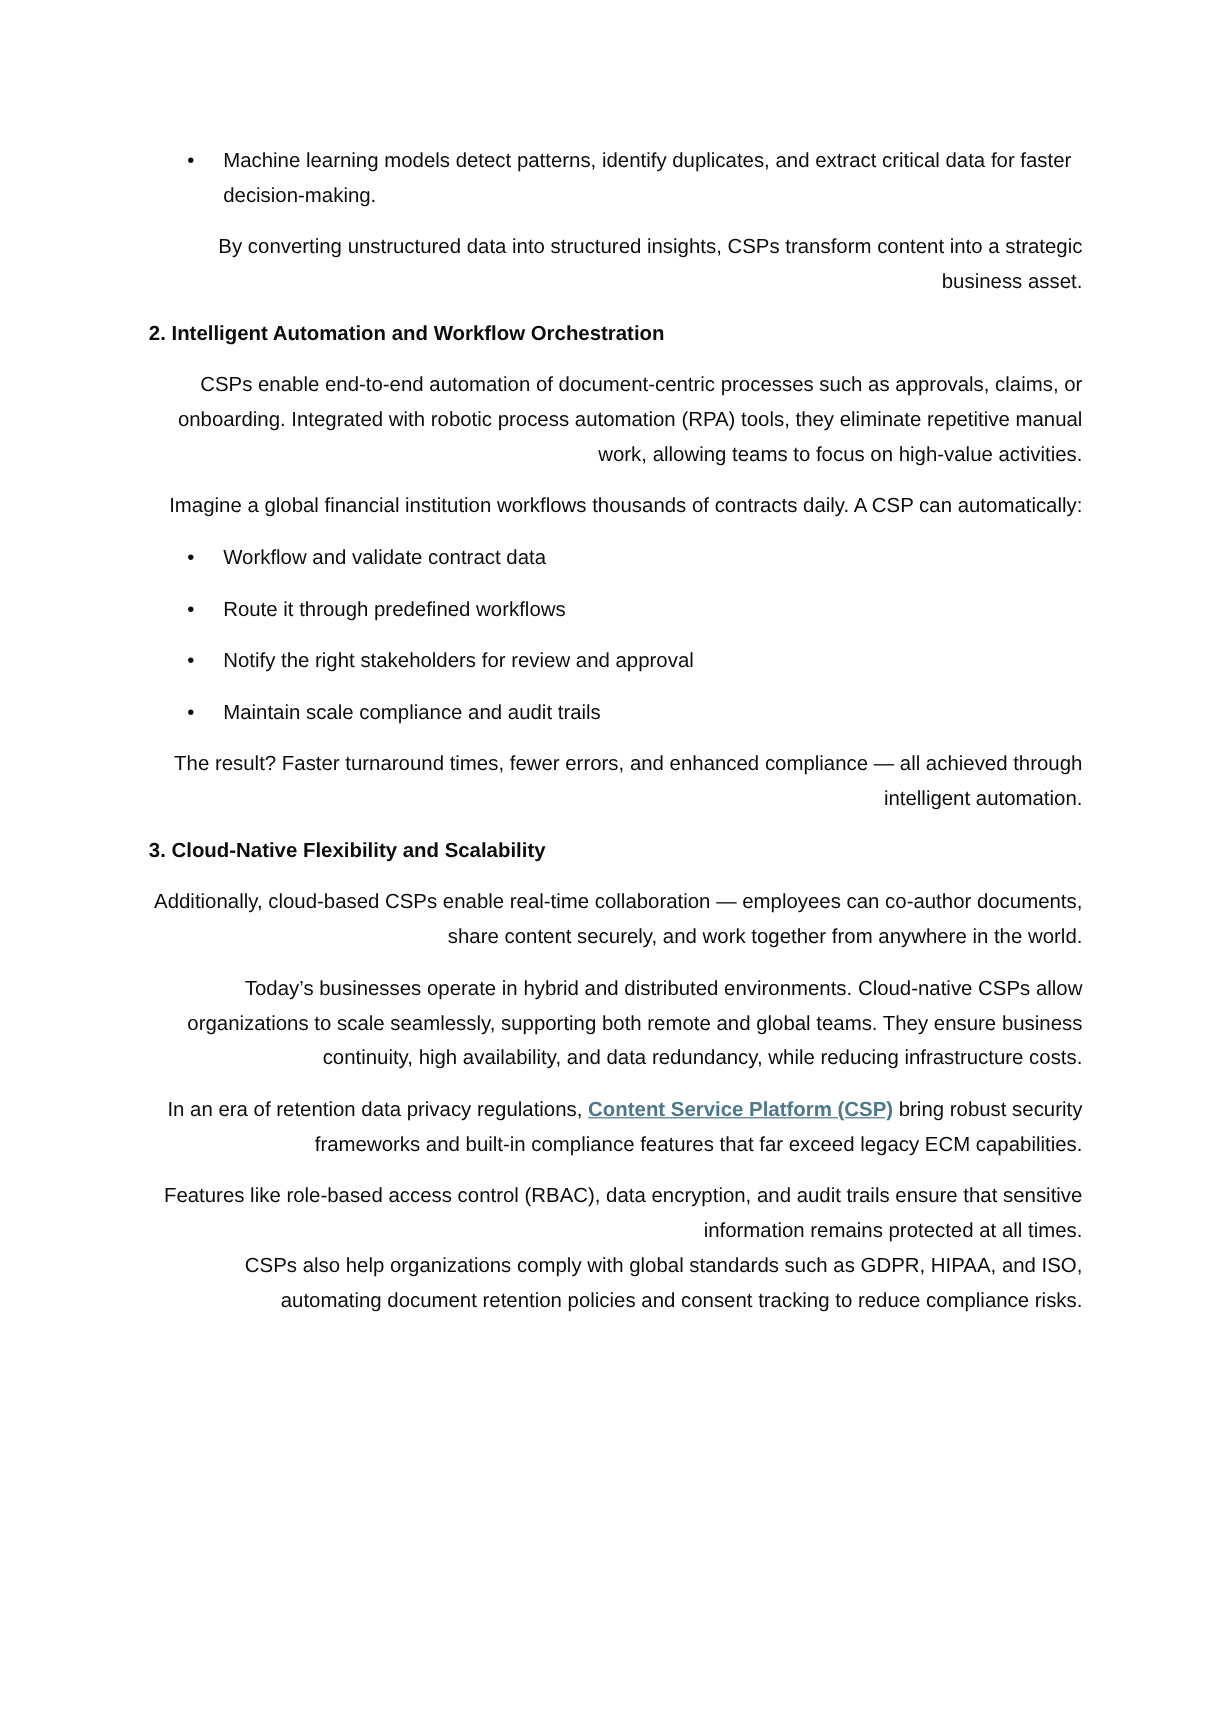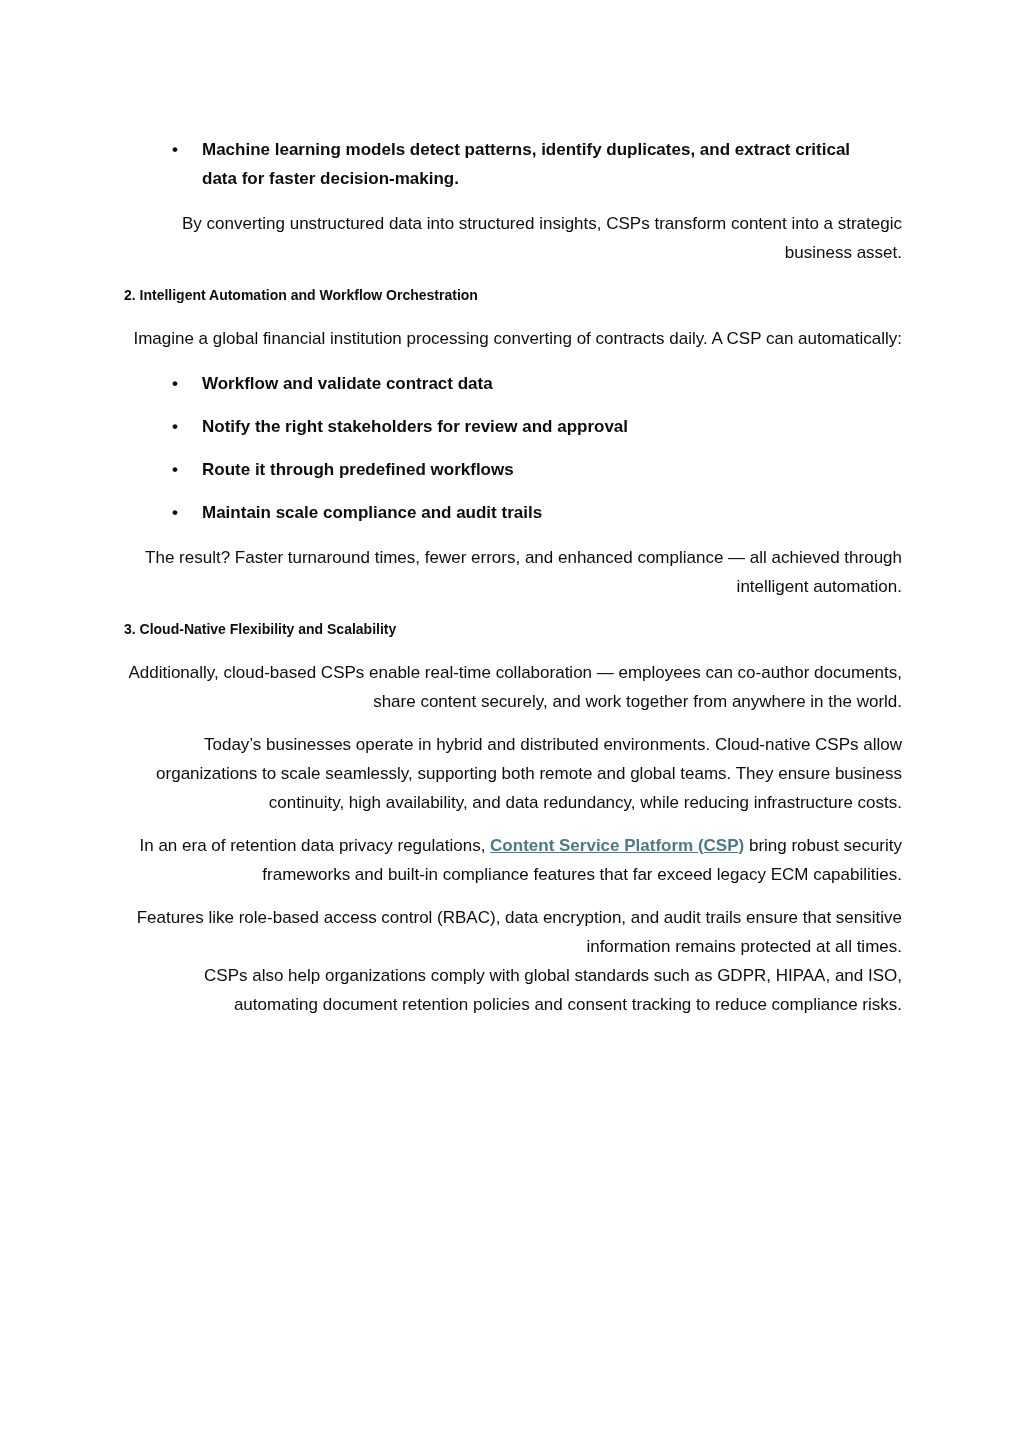--- a/index.html
+++ b/index.html
@@ -20,30 +20,29 @@
     font-size: 17px;
     line-height: 29px;
   }
   p.para {
     margin: 0 0 14px 0;
     white-space: pre-line;
     font-weight: 400;
     text-align: right;
   }
   h2.heading {
-    font-size: 14px;
+    font-size: 17px;
     line-height: 29px;
     font-weight: 700;
     margin: 0 0 14px 0;
   }
   ul.bullet-list {
     list-style: none;
-    margin: 16px;
+    margin: 0;
     padding: 0;
-    font-weight: bold;
   }
   ul.bullet-list > li {
     position: relative;
     padding-left: 62px;
     margin: 0 0 14px 0;
   }
   ul.bullet-list > li::before {
     content: "\2022";
     position: absolute;
     left: 32px;
@@ -58,25 +57,26 @@
 </head>
 <body>
 
 <div class="doc-page">
   <div id="doc-body">
       <ul class="bullet-list">
         <li>Machine learning models detect patterns, identify duplicates, and extract critical data for faster decision-making.</li>
       </ul>
       <p class="para">By converting unstructured data into structured insights, CSPs transform content into a strategic business asset.</p>
       <h2 class="heading">2. Intelligent Automation and Workflow Orchestration</h2>
-      <p class="para">Imagine a global financial institution processing converting of contracts daily. A CSP can automatically:</p>
+      <p class="para">CSPs enable end-to-end automation of document-centric processes such as approvals, claims, or onboarding. Integrated with robotic process automation (RPA) tools, they eliminate repetitive manual work, allowing teams to focus on high-value activities.</p>
+      <p class="para">Imagine a global financial institution workflows thousands of contracts daily. A CSP can automatically:</p>
       <ul class="bullet-list">
         <li>Workflow and validate contract data</li>
+        <li>Route it through predefined workflows</li>
         <li>Notify the right stakeholders for review and approval</li>
-        <li>Route it through predefined workflows</li>
         <li>Maintain scale compliance and audit trails</li>
       </ul>
       <p class="para">The result? Faster turnaround times, fewer errors, and enhanced compliance — all achieved through intelligent automation.</p>
       <h2 class="heading">3. Cloud-Native Flexibility and Scalability</h2>
       <p class="para">Additionally, cloud-based CSPs enable real-time collaboration — employees can co-author documents, share content securely, and work together from anywhere in the world.</p>
       <p class="para">Today’s businesses operate in hybrid and distributed environments. Cloud-native CSPs allow organizations to scale seamlessly, supporting both remote and global teams. They ensure business continuity, high availability, and data redundancy, while reducing infrastructure costs.</p>
       <p class="para"><span>In an era of retention data privacy regulations, </span><a class="doc-link" style="color: rgb(75, 120, 140);">Content Service Platform (CSP)</a><span> bring robust security frameworks and built-in compliance features that far exceed legacy ECM capabilities.</span></p>
       <p class="para">Features like role-based access control (RBAC), data encryption, and audit trails ensure that sensitive information remains protected at all times.
 CSPs also help organizations comply with global standards such as GDPR, HIPAA, and ISO, automating document retention policies and consent tracking to reduce compliance risks.</p>
     </div>

